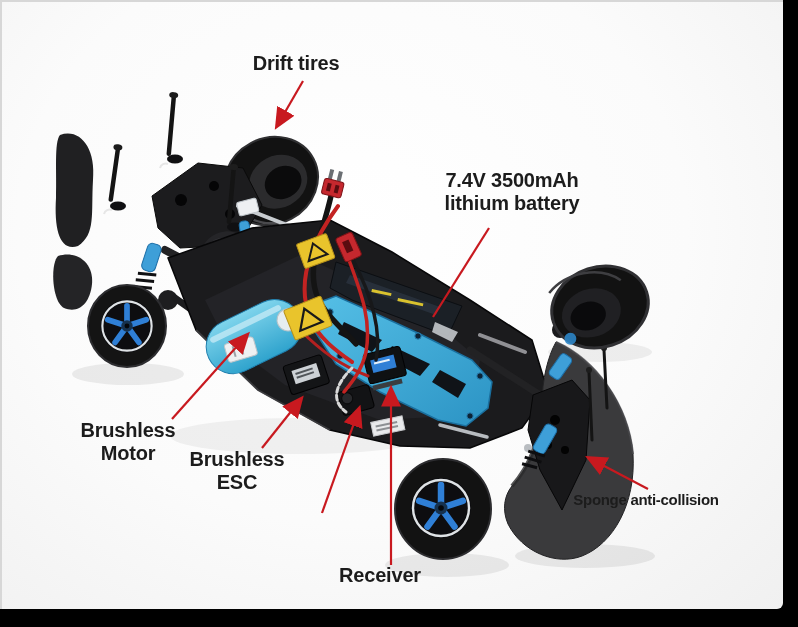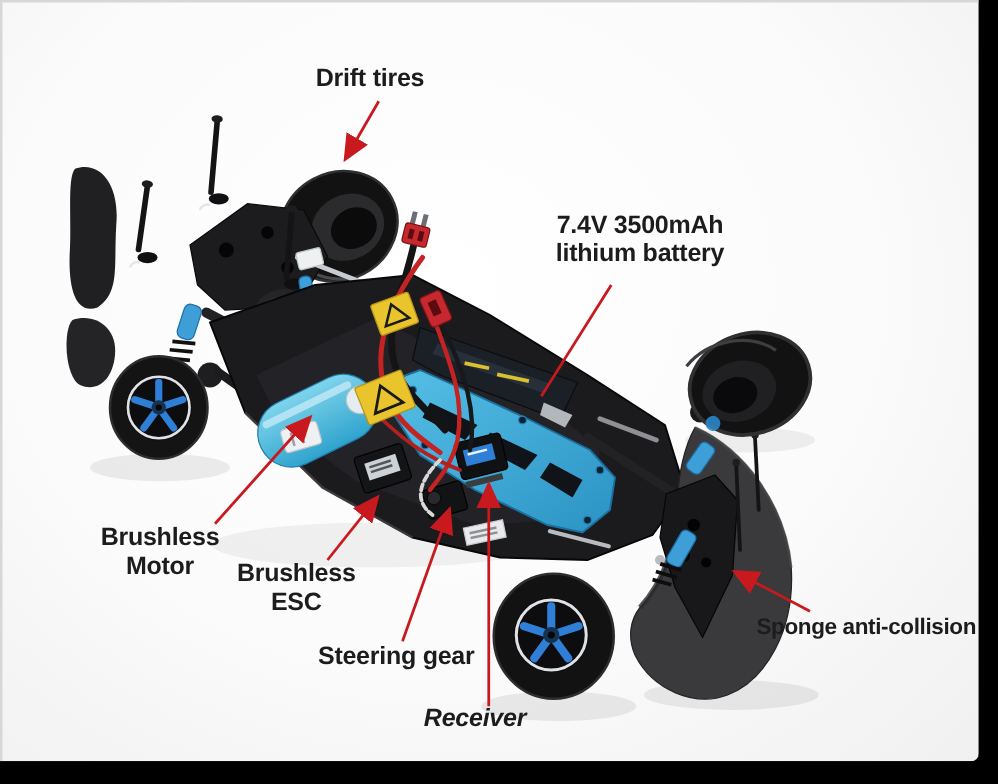--- a/index.html
+++ b/index.html
@@ -20,22 +20,22 @@
   .lbl{
     position:absolute;color:#1c1c1c;text-align:center;
     font-weight:bold;font-size:20px;line-height:1.16;letter-spacing:-0.2px;
     white-space:pre-line;
   }
   #lbl-drift    {left:238px;top:52px; width:116px;}
   #lbl-battery  {left:424px;top:169px;width:176px;}
   #lbl-motor    {left:66px; top:419px;width:124px;}
   #lbl-esc      {left:175px;top:448px;width:124px;}
   #lbl-steering {left:244px;top:514px;width:146px;}
-  #lbl-receiver {left:330px;top:564px;width:100px;font-style:italic;}
-  #lbl-sponge   {left:603px;top:491px;width:180px;font-size:18px;letter-spacing:-0.3px;}
+  #lbl-receiver {left:330px;top:564px;width:100px;}
+  #lbl-sponge   {left:556px;top:491px;width:180px;font-size:15px;letter-spacing:-0.3px;}
 </style>
 </head>
 <body>
 
 <div class="stage">
   <div class="photo">
 
     <svg class="car-svg" width="783" height="609" viewBox="0 0 783 609">
       <defs>
         <linearGradient id="motorGrad" x1="0" y1="0" x2="0" y2="1">
@@ -319,19 +319,18 @@
     <div class="frame-left"></div>
   </div>
 
   <div class="lbl" id="lbl-drift">Drift tires</div>
   <div class="lbl" id="lbl-battery">7.4V 3500mAh
 lithium battery</div>
   <div class="lbl" id="lbl-motor">Brushless
 Motor</div>
   <div class="lbl" id="lbl-esc">Brushless
 ESC</div>
-  <div class="lbl" id="lbl-steering">Steering gear</div>
   <div class="lbl" id="lbl-receiver">Receiver</div>
   <div class="lbl" id="lbl-sponge">Sponge anti-collision</div>
 
   <div class="bar-right"></div>
   <div class="bar-bottom"></div>
 </div>
 
 </body></html>

